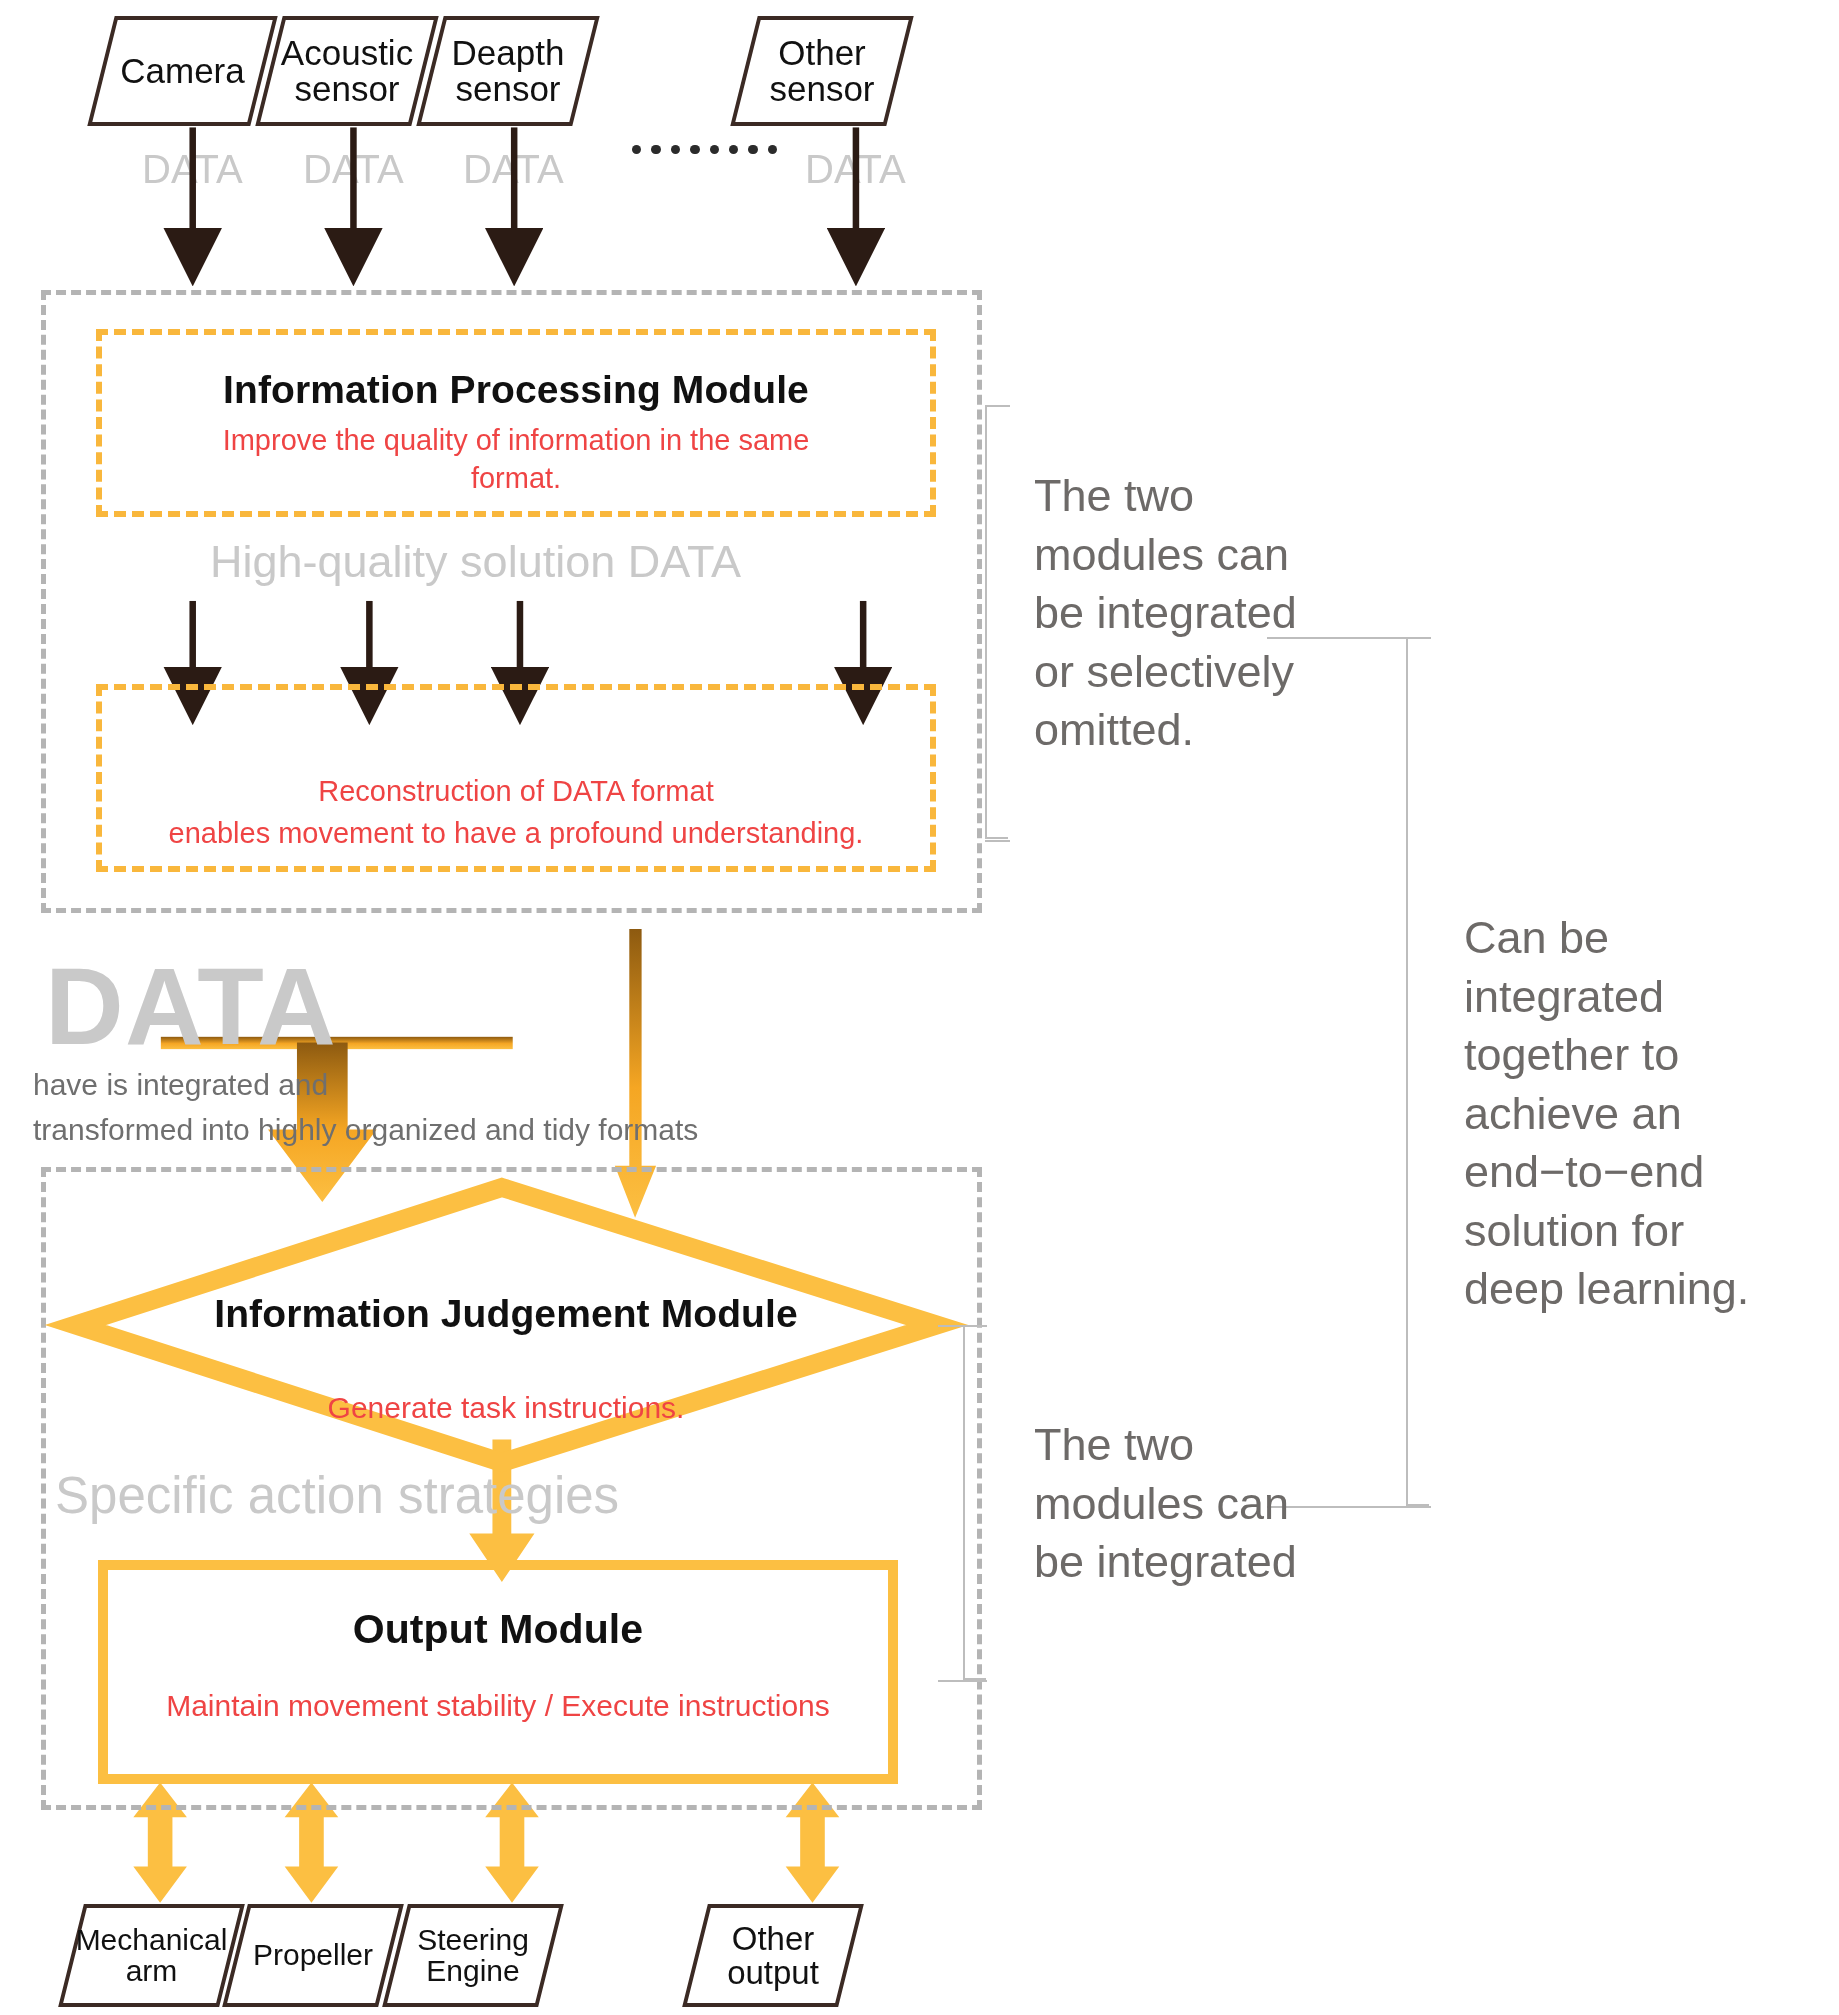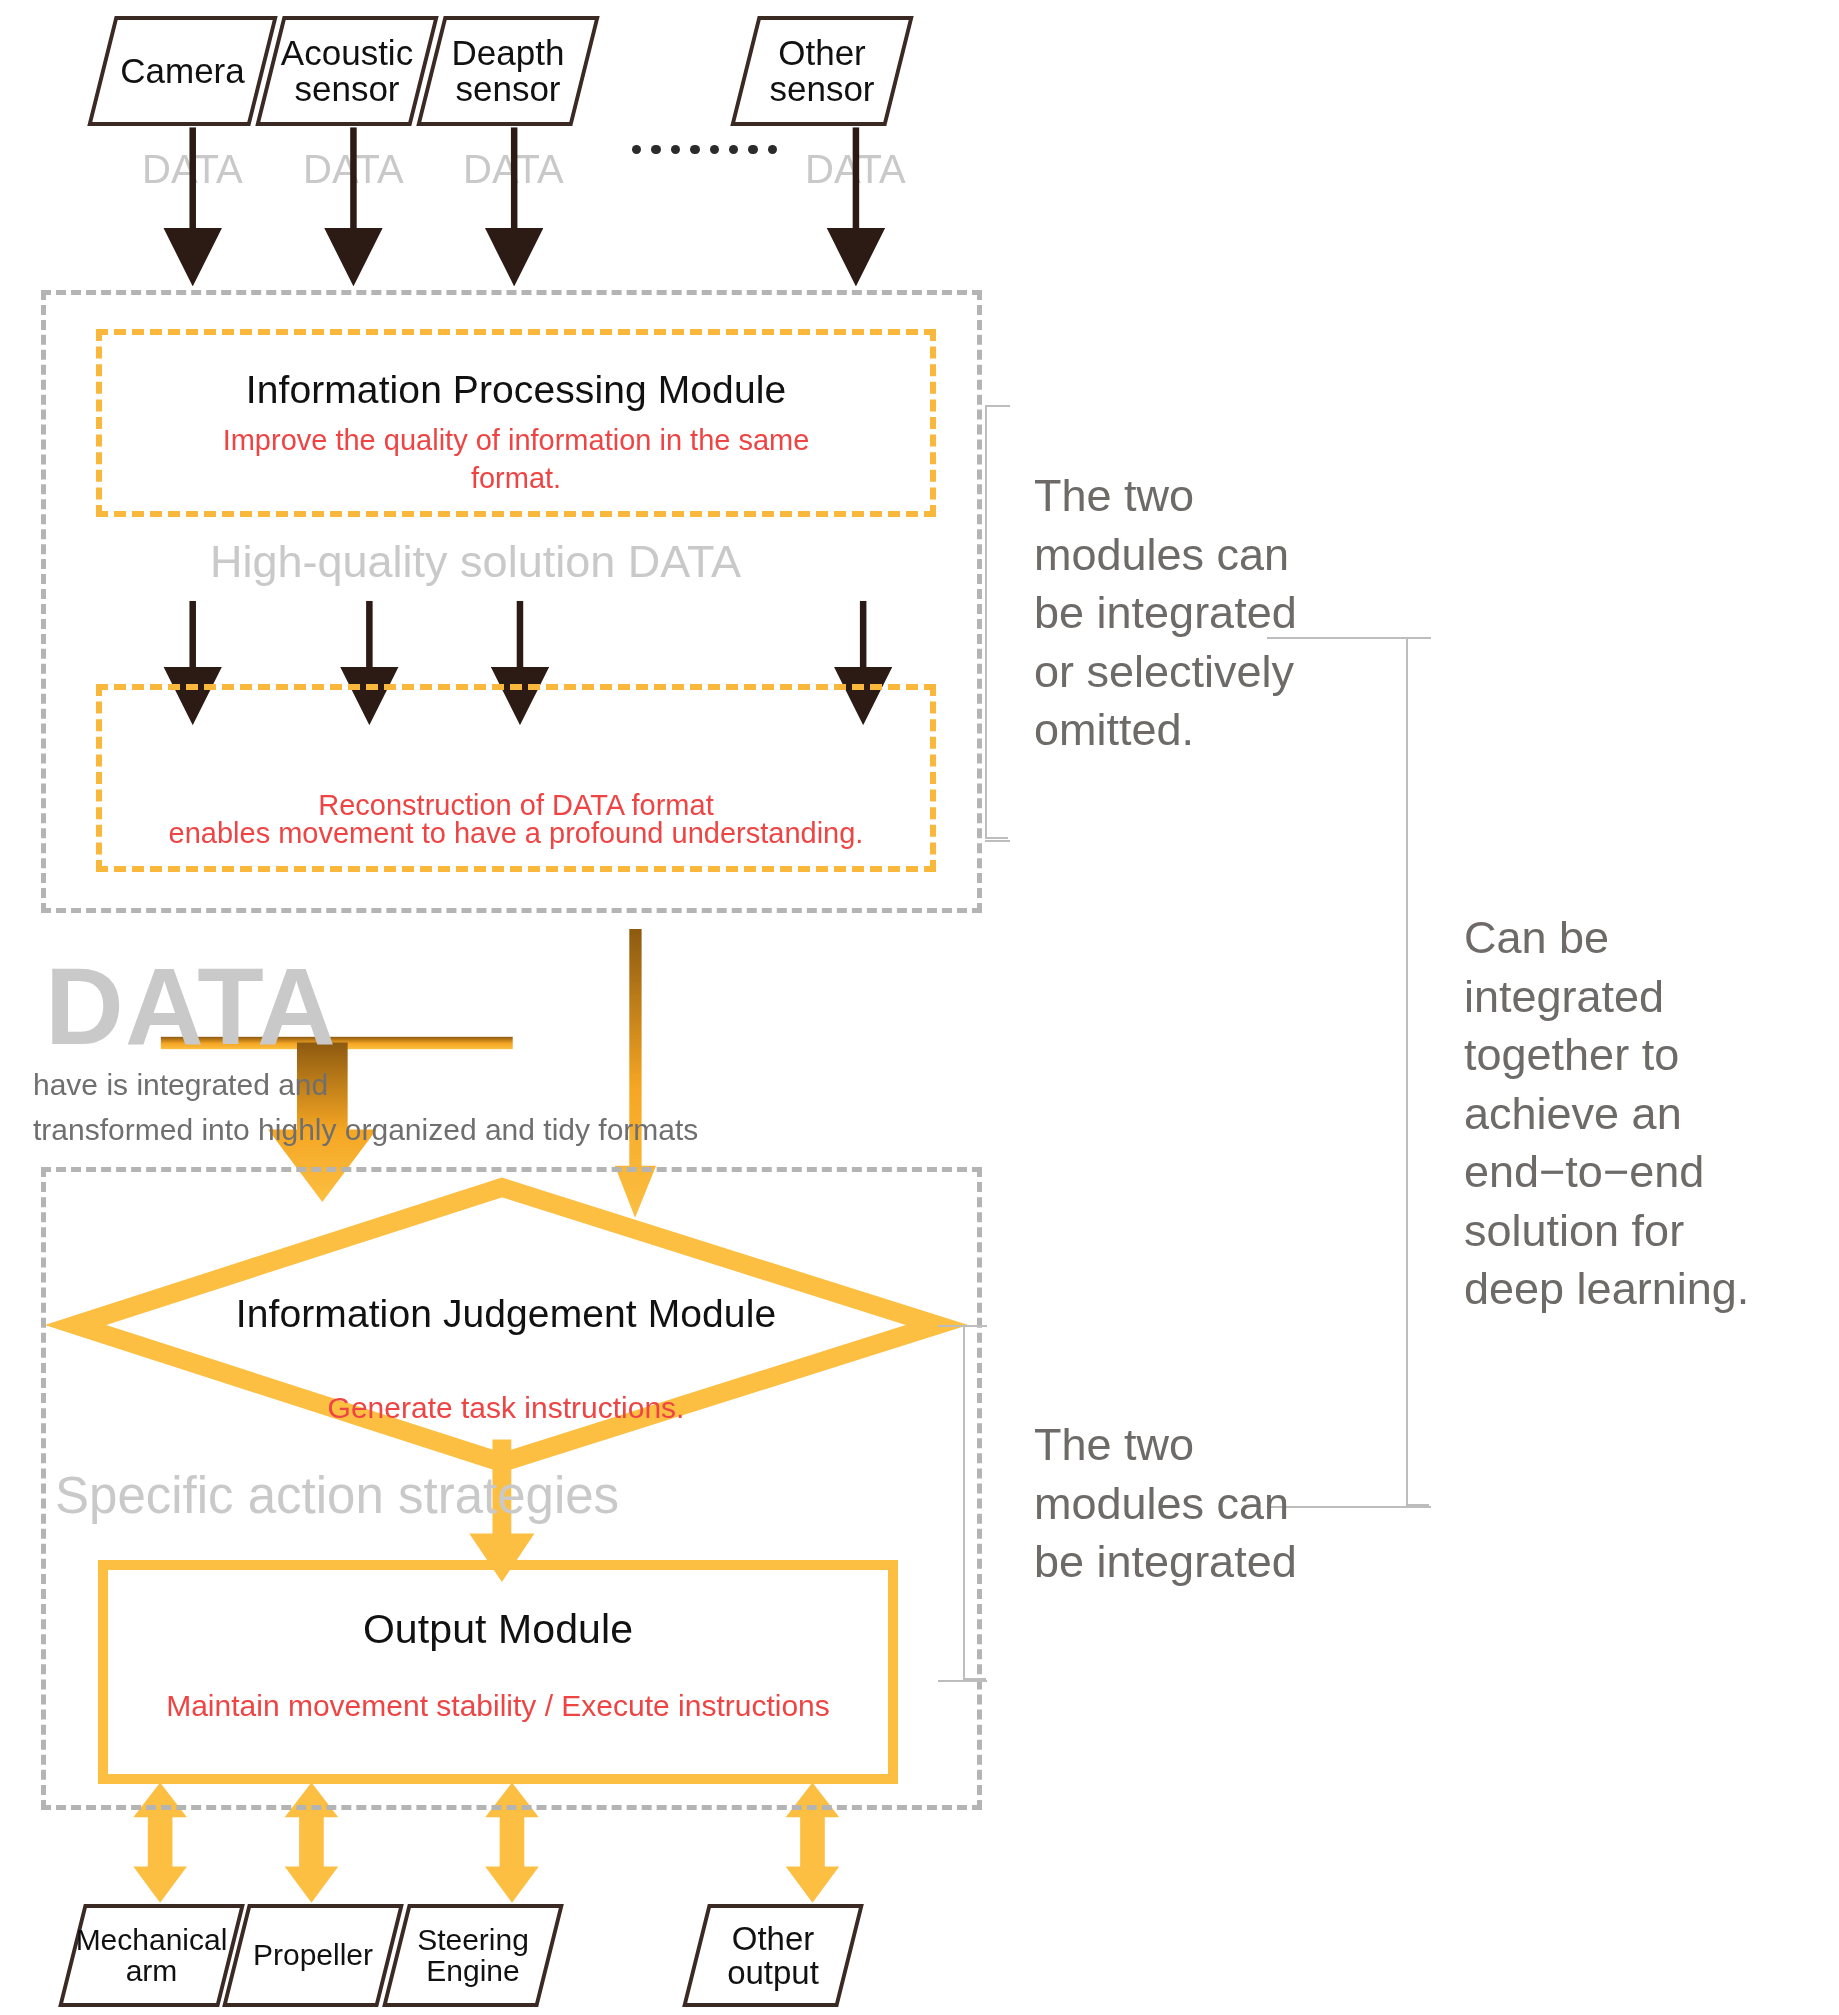--- a/index.html
+++ b/index.html
@@ -46,21 +46,21 @@
     position:absolute;
     border:10px solid #fcbf42;
     box-sizing:border-box;
     background:transparent;
   }
 
   
   .mod-title{
     position:absolute;left:0;right:0;
     text-align:center;
-    font-weight:400;
+    font-weight:700;
     color:#111;
     letter-spacing:0.1px;
   }
   .mod-sub{
     position:absolute;left:0;right:0;
     text-align:center;
     color:#ef4444;
     line-height:1.3;
   }
 
@@ -200,21 +200,21 @@
 
   <div class="orange-dash" style="left:96px;top:329px;width:840px;height:188px;">
     <div class="mod-title" style="top:33px;font-size:39px;">Information Processing Module</div>
     <div class="mod-sub" style="top:87px;font-size:29px;white-space:pre-line;">Improve the quality of information in the same
 format.</div>
   </div>
 
   <div class="wm" style="left:210px;top:536px;font-size:45px;">High-quality solution DATA</div>
 
   <div class="orange-dash" style="left:96px;top:684px;width:840px;height:188px;">
-    <div class="mod-sub" style="top:97px;font-size:29px;">Reconstruction of DATA format</div>
+    <div class="mod-sub" style="top:83px;font-size:29px;">Reconstruction of DATA format</div>
     <div class="mod-sub" style="top:125px;font-size:29px;">enables movement to have a profound understanding.</div>
   </div>
 
   <div class="wm" style="left:45px;top:943px;font-size:109px;font-weight:700;letter-spacing:1.4px;">DATA</div>
   <div class="cap-dark" style="left:33px;top:1068px;font-size:30px;">have is integrated and</div>
   <div class="cap-dark" style="left:33px;top:1113px;font-size:30px;">transformed  into highly organized and tidy formats</div>
 
   <div class="gray-dash" style="left:41px;top:1167px;width:941px;height:643px;"></div>
 
   <svg class="layer" width="1840" height="2015" viewBox="0 0 2541 2783">

